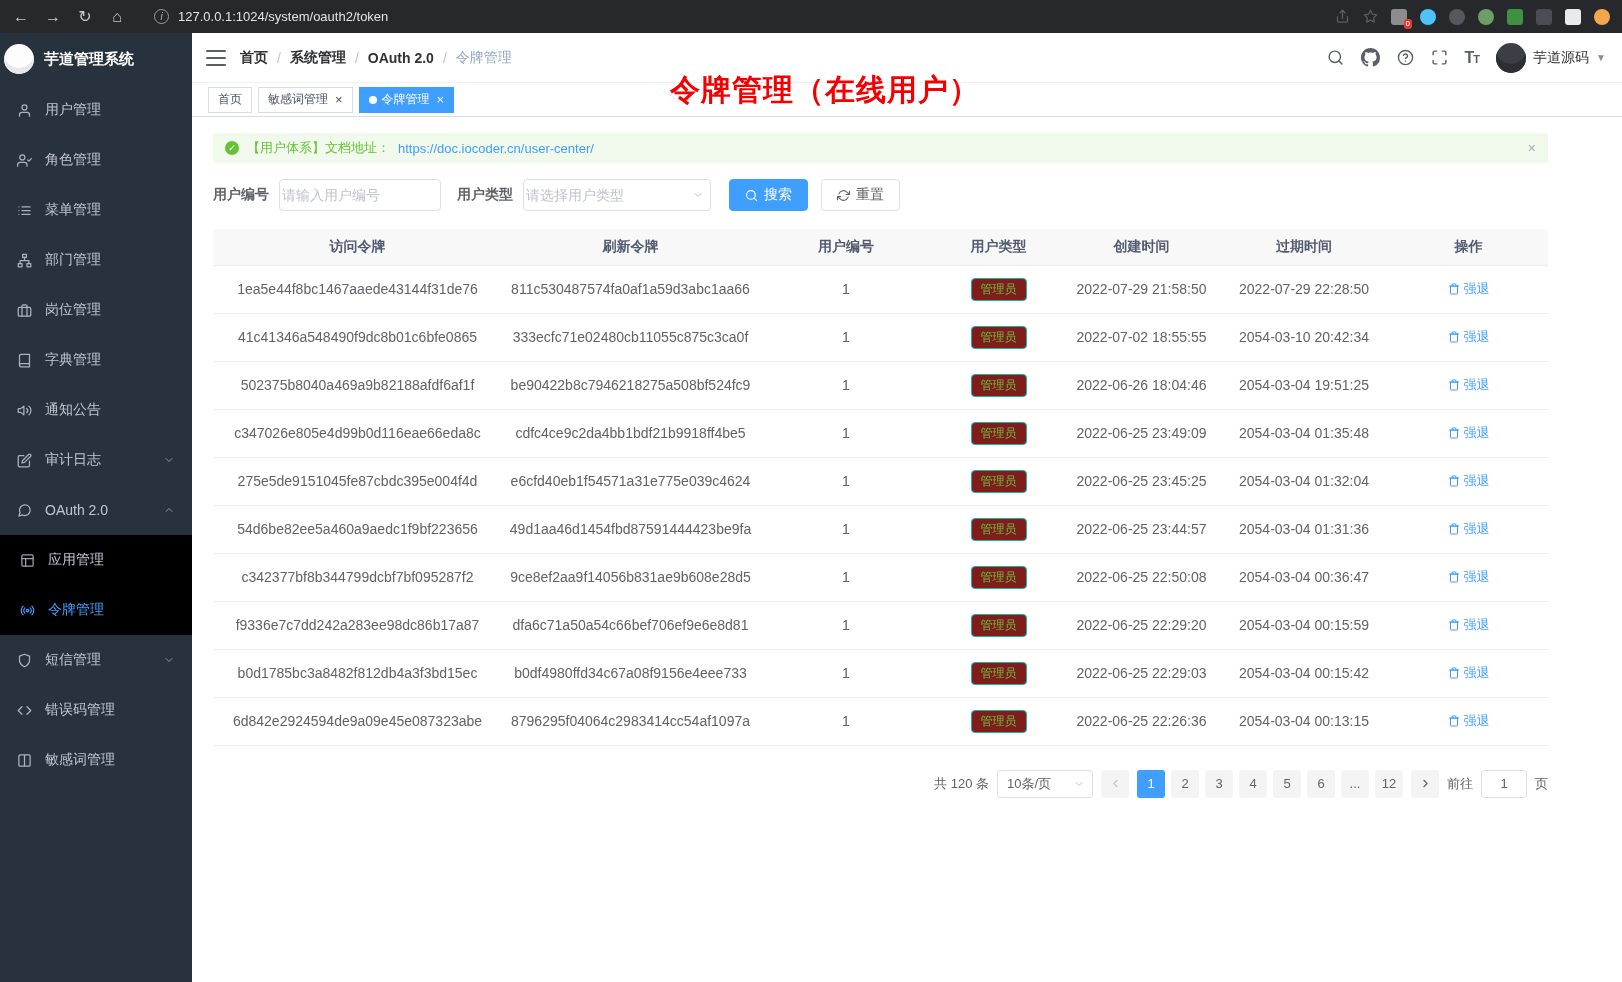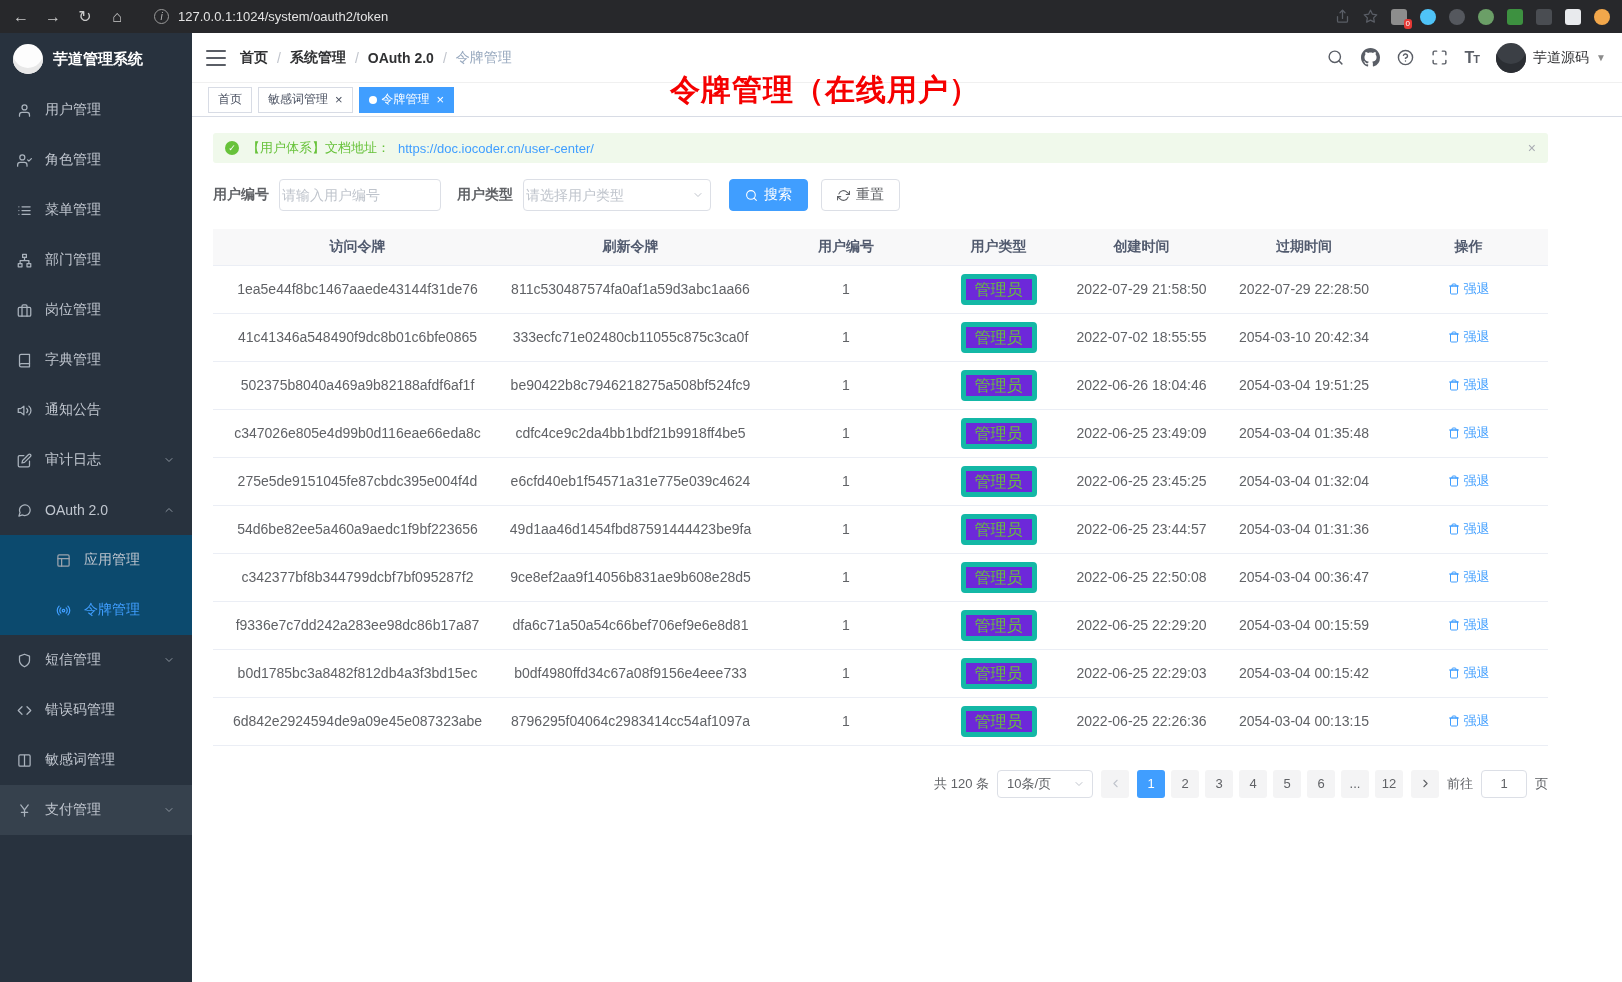--- a/index.html
+++ b/index.html
@@ -21,28 +21,28 @@
   .ext-dot { width:16px; height:16px; border-radius:50%; display:inline-block; position:relative; }
   .ext-badge { position:absolute; right:-5px; bottom:-4px; background:#e53935; color:#fff; font-size:8px;
     border-radius:3px; padding:0 2px; line-height:10px; }
   .ext-square { border-radius:3px; }
 
   
   .app { display:flex; height:949px; }
 
   
   .sidebar { width:192px; background:#28323e; flex-shrink:0; color:#c0c6cf; overflow:hidden; }
-  .logo-row { height:52px; display:flex; align-items:center; gap:10px; padding:0 13px; cursor:pointer; }
+  .logo-row { height:52px; display:flex; align-items:center; gap:10px; padding:0 4px; cursor:pointer; }
   .logo-avatar { width:30px; height:30px; border-radius:50%; background:#fdfdfd; flex-shrink:0;
     box-shadow:inset 0 -6px 0 #e8e8e8; }
   .logo-title { color:#fff; font-weight:bold; font-size:15px; white-space:nowrap; }
   .menu-item { height:50px; display:flex; align-items:center; gap:13px; padding:0 17px;
     font-size:14px; cursor:pointer; white-space:nowrap; }
   .menu-item .icon { color:#aab3bd; }
-  .menu-item.sub { padding-left:56px; background:#0c4a6e; }
+  .menu-item.sub { padding-left:20px; background:#000000; }
   .menu-item.sub .icon { color:#9aa3ad; }
   .menu-item.active { color:#409eff; }
   .menu-item.active .icon { color:#409eff; }
   .menu-item.alt { background:#36414d; }
   .menu-item .chev { margin-left:auto; color:#8b949e; }
   .menu-label { overflow:hidden; text-overflow:ellipsis; }
 
   
   .main { flex:1; display:flex; flex-direction:column; background:#fff; min-width:0; }
 
@@ -100,22 +100,22 @@
 
   
   .data-table { width:100%; border-collapse:collapse; table-layout:fixed; font-size:14px; color:#606266; }
   .data-table col:nth-child(1){width:289px} .data-table col:nth-child(2){width:257px}
   .data-table col:nth-child(3){width:174px} .data-table col:nth-child(4){width:131px}
   .data-table col:nth-child(5){width:155px} .data-table col:nth-child(6){width:170px}
   .data-table col:nth-child(7){width:159px}
   .data-table th { background:#f8f8f9; height:36px; font-weight:bold; color:#515a6e; text-align:center;
     border-bottom:1px solid #ebeef5; font-size:14px; }
   .data-table td { height:48px; text-align:center; border-bottom:1px solid #ebeef5; white-space:nowrap; overflow:hidden; }
-  .tag-success { display:inline-block; background:#6d28d9; border:5px solid #14b8a6; color:#67c23a;
-    font-size:16px; padding:2px 9px; border-radius:4px; line-height:17px; }
+  .tag-success { display:inline-block; background:#7f1d1d; border:1px solid #14b8a6; color:#67c23a;
+    font-size:12px; padding:2px 9px; border-radius:4px; line-height:17px; }
   .action-link { color:#409eff; font-size:13px; cursor:pointer; display:inline-flex; align-items:center; gap:4px; text-decoration:none; }
   .action-link .icon { display:inline-flex; }
 
   
   .pagination { display:flex; align-items:center; justify-content:flex-end; gap:8px; margin-top:24px; font-size:13px; color:#606266; }
   .page-size { position:relative; width:96px; height:28px; border:1px solid #dcdfe6; border-radius:4px;
     display:inline-flex; align-items:center; padding:0 12px 0 9px; cursor:pointer; background:#fff; }
   .pager-pages { display:inline-flex; gap:6px; }
   .pager-btn { min-width:28px; height:28px; border:none; border-radius:3px; background:#f4f4f5; color:#606266;
     font-size:13px; display:inline-flex; align-items:center; justify-content:center; cursor:pointer; font-family:inherit; }
@@ -307,35 +307,20 @@
           <span class="menu-label">错误码管理</span>
         </div>
         <div class="menu-item">
           <span class="icon">
             <svg viewBox="0 0 24 24" width="15" height="15" fill="none" stroke="currentColor" stroke-width="2" stroke-linecap="round" stroke-linejoin="round">
               <path d="M12 3h7a2 2 0 0 1 2 2v14a2 2 0 0 1-2 2h-7m0-18H5a2 2 0 0 0-2 2v14a2 2 0 0 0 2 2h7m0-18v18"></path>
             </svg>
           </span>
           <span class="menu-label">敏感词管理</span>
         </div>
-        <div class="menu-item alt">
-          <span class="icon">
-            <svg viewBox="0 0 24 24" width="15" height="15" fill="none" stroke="currentColor" stroke-width="2" stroke-linecap="round" stroke-linejoin="round">
-              <path d="M6 3l6 8 6-8"></path>
-              <path d="M12 11v10"></path>
-              <path d="M7 15h10"></path>
-            </svg>
-          </span>
-          <span class="menu-label">支付管理</span>
-          <span class="chev icon">
-            <svg viewBox="0 0 24 24" width="12" height="12" fill="none" stroke="currentColor" stroke-width="2" stroke-linecap="round" stroke-linejoin="round">
-              <path d="M6 9l6 6 6-6"></path>
-            </svg>
-          </span>
-        </div>
       </nav>
   </aside>
 
   <div class="main">
 
     <header class="navbar">
       <span class="hamburger">
           <i></i>
           <i></i>
           <i></i>

